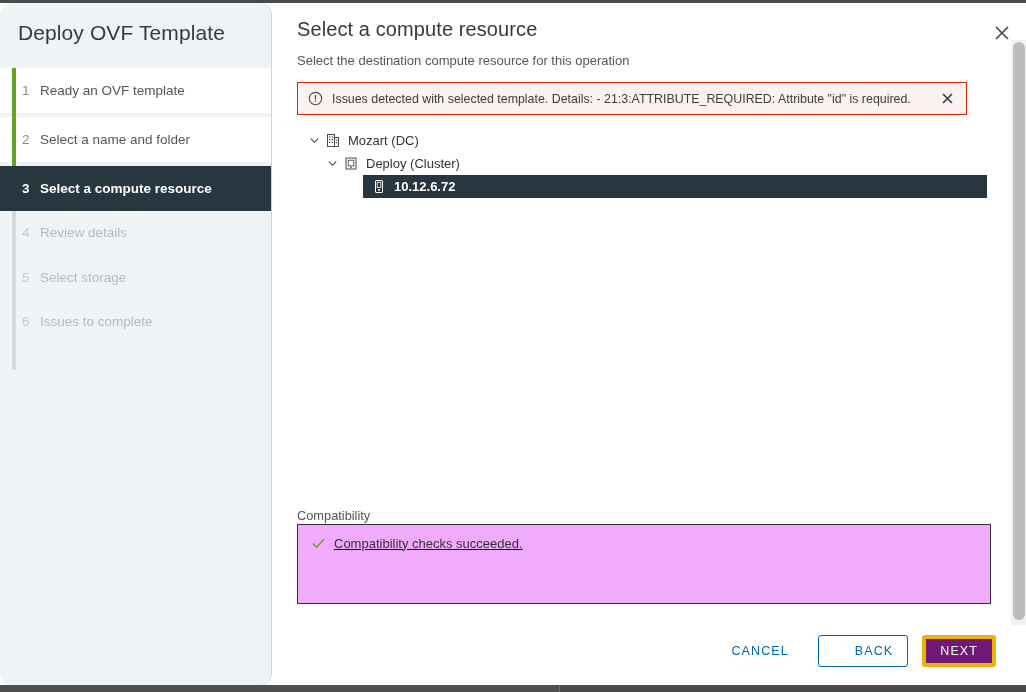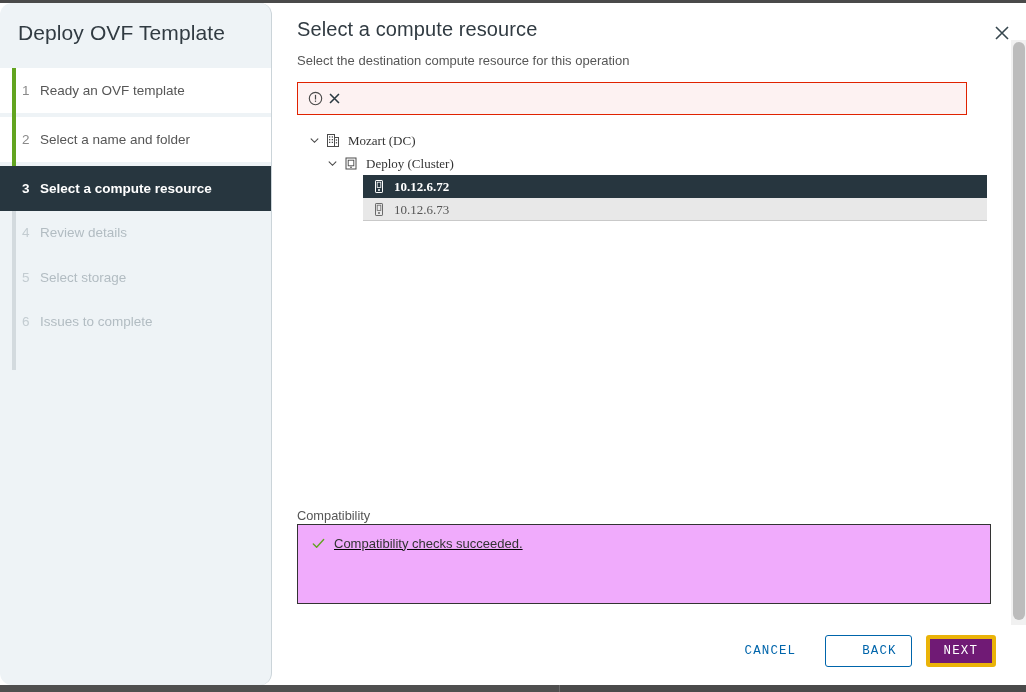--- a/index.html
+++ b/index.html
@@ -220,21 +220,21 @@
     width: 18px; height: 18px;
     display: flex; align-items: center; justify-content: center;
     flex: 0 0 auto;
   }
   .tree-row .t-icon {
     width: 20px; height: 18px;
     display: flex; align-items: center; justify-content: center;
     flex: 0 0 auto;
     margin-right: 5px;
   }
-  .tree-row .t-lbl { line-height: 1; font-family: Liberation Serif, serif; }
+  .tree-row .t-lbl { line-height: 1; }
 
   .row-dc   { padding-left: 8px; }
   .row-cl   { padding-left: 26px; }
 
   .host-row {
     margin-left: 66px;
     width: 624px;
     padding-left: 6px;
     height: 23px;
   }
@@ -281,21 +281,21 @@
 
   
   .footer {
     position: absolute;
     right: 30px; top: 632px;
     display: flex;
     align-items: center;
     gap: 14px;
   }
   .btn {
-    font-family: Liberation Mono, monospace;
+    font-family: Liberation Sans, sans-serif;
     font-size: 12.5px;
     letter-spacing: 1.1px;
     height: 32px;
     min-width: 64px;
     padding: 0 14px;
     border-radius: 3px;
     cursor: pointer;
     display: flex;
     align-items: center;
     justify-content: center;
@@ -408,20 +408,21 @@
       <div class="page-sub">Select the destination compute resource for this operation</div>
 
       <div class="alert">
         <span class="alert-icon">
           <svg width="15" height="15" viewBox="0 0 16 16">
             <circle cx="8" cy="8" r="6.6" stroke="#4a4a4a" stroke-width="1.2" fill="none"></circle>
             <rect x="7.35" y="4.1" width="1.3" height="5" fill="#4a4a4a"></rect>
             <rect x="7.35" y="10.2" width="1.3" height="1.4" fill="#4a4a4a"></rect>
           </svg>
         </span>
+        <span class="alert-text">Issues detected with selected template. Details: - 21:3:ATTRIBUTE_REQUIRED: Attribute "id" is required.</span>
         <span class="alert-close">
           <svg width="13" height="13" viewBox="0 0 14 14">
             <path d="M2.2 2.2 L11.8 11.8 M11.8 2.2 L2.2 11.8" stroke="#2b3a42" stroke-width="1.7" fill="none"></path>
           </svg>
         </span>
       </div>
 
       <div class="tree">
 
         <div class="tree-row row-dc">
@@ -467,30 +468,20 @@
           <span class="t-icon">
             <svg width="12" height="15" viewBox="0 0 12 15">
               <rect x="2.5" y="1.5" width="7" height="12" stroke="#ffffff" stroke-width="1" fill="none" rx="0.6"></rect>
               <rect x="4.2" y="3.2" width="3.6" height="5.2" stroke="#ffffff" stroke-width="0.8" fill="none"></rect>
               <circle cx="6" cy="11" r="1" fill="#ffffff"></circle>
             </svg>
           </span>
           <span class="t-lbl">10.12.6.72</span>
         </div>
 
-        <div class="tree-row host-row hovered">
-          <span class="t-icon">
-            <svg width="12" height="15" viewBox="0 0 12 15">
-              <rect x="2.5" y="1.5" width="7" height="12" stroke="#6a6a6a" stroke-width="1" fill="none" rx="0.6"></rect>
-              <rect x="4.2" y="3.2" width="3.6" height="5.2" stroke="#6a6a6a" stroke-width="0.8" fill="none"></rect>
-              <circle cx="6" cy="11" r="1" fill="#6a6a6a"></circle>
-            </svg>
-          </span>
-          <span class="t-lbl">10.12.6.73</span>
-        </div>
 
       </div>
 
     </div>
 
     <div class="compat-label">Compatibility</div>
     <div class="compat-box">
       <div class="compat-item">
         <span class="chk">
           <svg width="15" height="15" viewBox="0 0 16 16">

